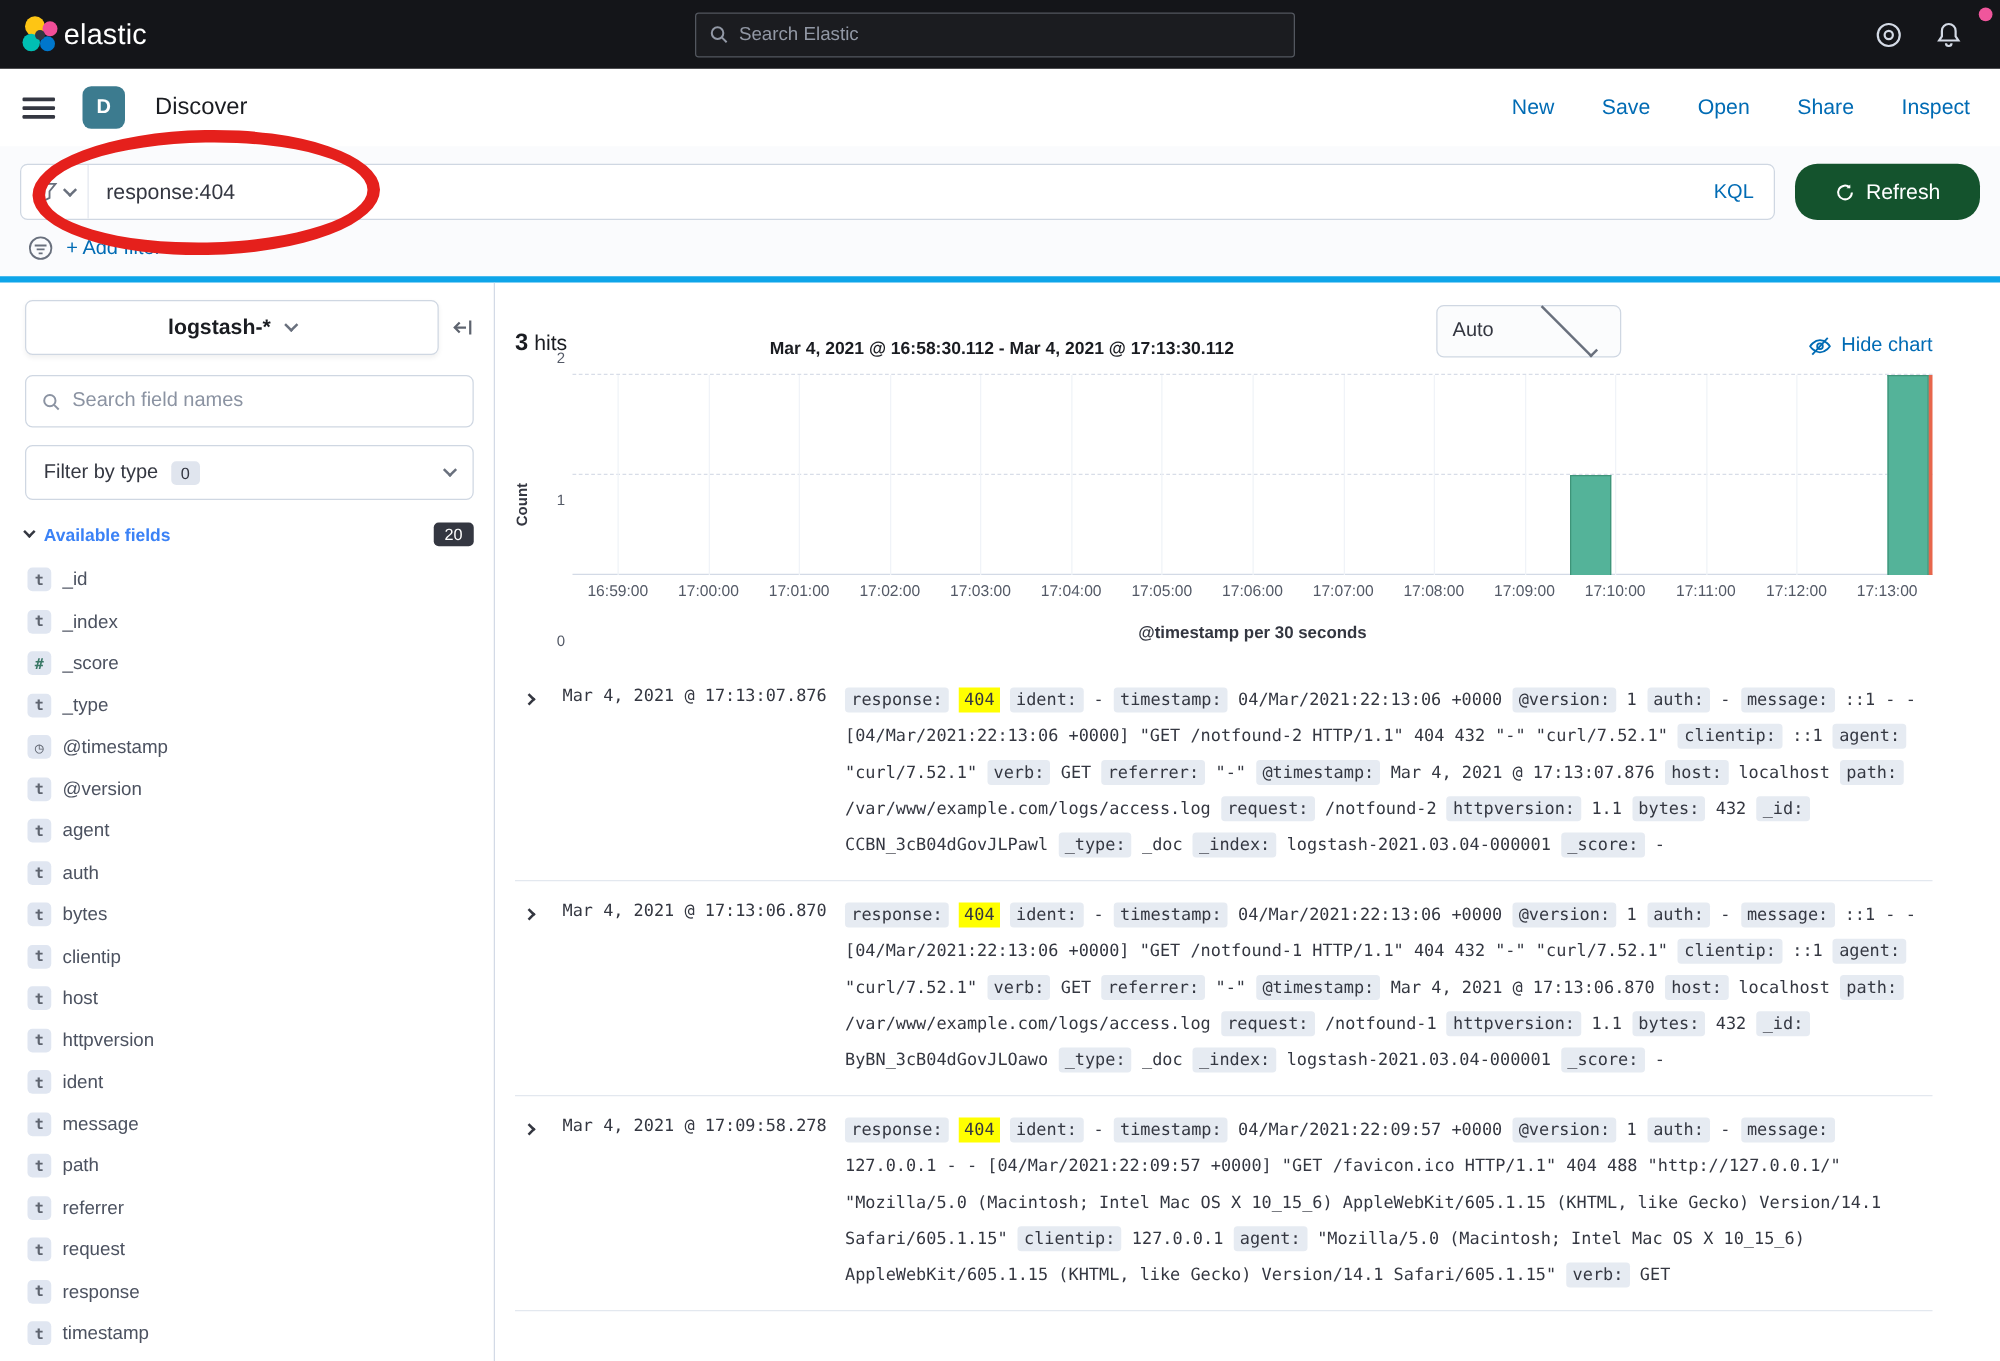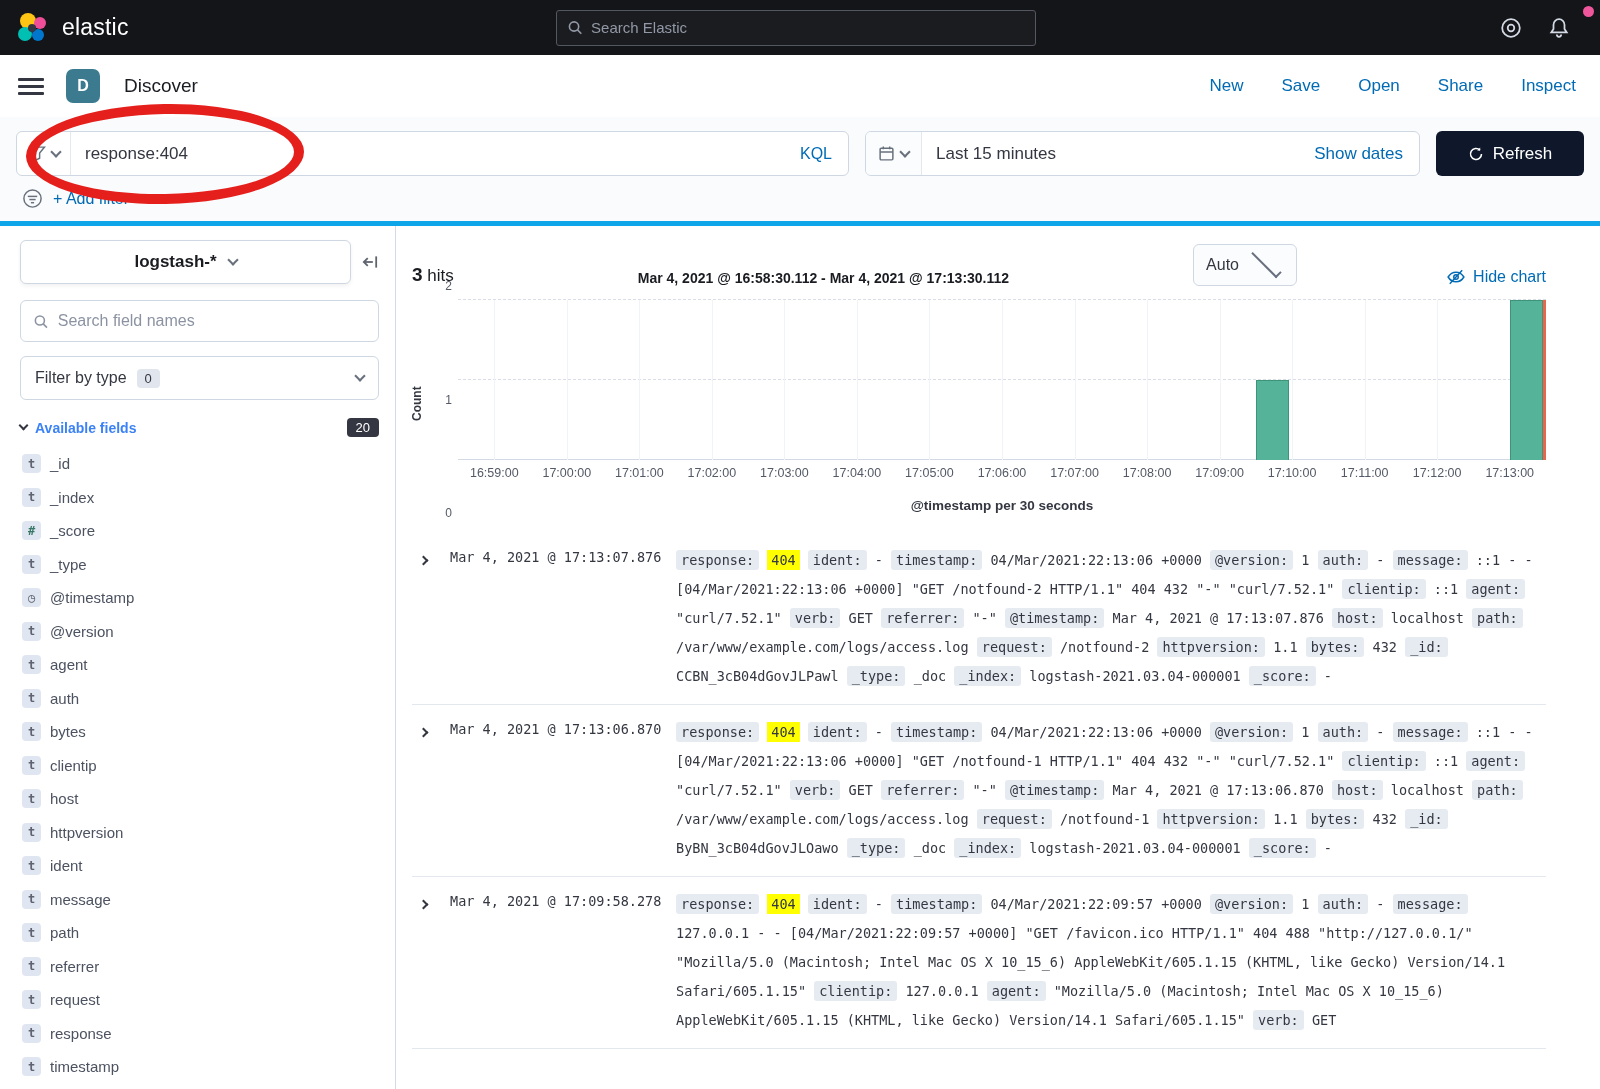--- a/index.html
+++ b/index.html
@@ -1,21 +1,21 @@
 <!DOCTYPE html>
 <html><head>
 <meta charset="utf-8">
 <style>
   * { margin:0; padding:0; box-sizing:border-box; }
   body { font-family:"Liberation Sans", sans-serif; background:#fff; }
   .page { position:relative; width:1600px; height:1089px; overflow:hidden; background:#fff; display:flex; flex-direction:column; }
 
   
   .topbar { height:55px; background:#141519; display:flex; align-items:center; padding:0 16px; flex:none; position:relative; }
-  .brand { display:flex; align-items:center; gap:14px; width:540px; }
+  .brand { display:flex; align-items:center; gap:3px; width:540px; }
   .brand-text { color:#fff; font-size:23px; letter-spacing:.2px; }
   .global-search { width:480px; height:36px; border:1px solid #53575f; border-radius:3px; display:flex; align-items:center; padding:0 10px; gap:8px; background:rgba(255,255,255,0.03); }
   .global-search input { background:transparent; border:none; outline:none; color:#d4dae5; font-size:15px; width:100%; font-family:"Liberation Sans",sans-serif; }
   .global-search input::placeholder { color:#9298a5; }
   .topbar-right { margin-left:auto; display:flex; align-items:center; gap:26px; padding-right:14px; }
   .topbar-icon { color:#d4dae5; position:relative; display:flex; }
   .pink-dot { position:absolute; top:6px; right:6px; width:11px; height:11px; border-radius:50%; background:#f0569c; }
 
   
   .app-header { height:62px; display:flex; align-items:center; padding:0 24px 0 18px; background:#fff; flex:none; }
@@ -30,21 +30,21 @@
   .query-section { padding:14px 16px 4px 16px; background:#fafbfd; border-bottom:5px solid #0ea5e9; flex:none; }
   .query-row { display:flex; align-items:center; gap:16px; }
   .query-input-group { flex:1; height:45px; background:#fff; border:1px solid #cfd7e2; border-radius:6px; display:flex; align-items:center; overflow:hidden; }
   .query-prefix { display:flex; align-items:center; gap:6px; padding:0 10px 0 12px; height:100%; border-right:1px solid #e3e8ef; color:#69707d; cursor:pointer; }
   .query-text { flex:1; padding:0 14px; font-size:17px; color:#343741; }
   .kql-label { padding:0 16px; color:#006BB4; font-size:16px; cursor:pointer; }
   .datepicker-group { width:555px; height:45px; background:#fff; border:1px solid #cfd7e2; border-radius:6px; display:flex; align-items:center; overflow:hidden; flex:none; }
   .cal-addon { display:flex; align-items:center; gap:6px; padding:0 12px; height:100%; border-right:1px solid #e3e8ef; color:#69707d; cursor:pointer; background:#fbfcfd; }
   .time-range-text { flex:1; padding:0 14px; font-size:17px; color:#343741; }
   .show-dates { padding:0 16px; color:#006BB4; font-size:17px; cursor:pointer; white-space:nowrap; }
-  .refresh-btn { width:148px; height:45px; flex:none; background:#0f172a; border:none; border-radius:6px; color:#fff; font-size:17px; display:flex; align-items:center; justify-content:center; gap:9px; cursor:pointer; font-family:"Liberation Sans",sans-serif; }
+  .refresh-btn { width:148px; height:45px; flex:none; background:#14532d; border:none; border-radius:18px; color:#fff; font-size:17px; display:flex; align-items:center; justify-content:center; gap:9px; cursor:pointer; font-family:"Liberation Sans",sans-serif; }
   .filter-row { display:flex; align-items:center; gap:10px; padding:12px 4px 8px 6px; }
   .add-filter { color:#006BB4; font-size:16px; cursor:pointer; }
 
   .chev { width:8px; height:8px; border-right:2px solid #69707d; border-bottom:2px solid #69707d; transform:rotate(45deg); display:inline-block; margin-top:-4px; }
 
   
   .content { flex:1; display:flex; overflow:hidden; }
   .sidebar { width:396px; flex:none; border-right:1px solid #d3dae6; padding:14px 16px 0 20px; position:relative; overflow:hidden; }
   .index-row { display:flex; align-items:center; gap:10px; margin-bottom:16px; }
   .index-pattern-box { flex:1; height:44px; background:#fff; border:1px solid #cfd7e2; border-radius:6px; box-shadow:0 2px 4px rgba(0,0,0,0.06); display:flex; align-items:center; justify-content:center; gap:12px; cursor:pointer; }
@@ -66,21 +66,21 @@
   .field-icon { width:19px; height:19px; border-radius:4px; background:#e0e6f1; color:#5f6570; font-size:12px; font-weight:bold; display:flex; align-items:center; justify-content:center; flex:none; font-family:"DejaVu Sans Mono",monospace; }
   .field-icon.number { color:#387765; }
   .field-name { font-size:15px; color:#4c5260; }
 
   
   .main { flex:1; padding:18px 54px 0 16px; overflow:hidden; }
   .results-toolbar { display:flex; align-items:flex-end; margin-bottom:14px; }
   .hits { font-size:17px; color:#1a1c21; white-space:nowrap; }
   .hits b { font-size:19px; }
   .range-display { flex:1; text-align:center; font-size:14px; font-weight:bold; color:#1a1c21; }
-  .interval-select { width:104px; height:42px; border:1px solid #cfd7e2; border-radius:6px; background:#fbfcfd; display:flex; align-items:center; padding:0 12px; gap:10px; cursor:pointer; margin-right:150px; }
+  .interval-select { width:148px; height:42px; border:1px solid #cfd7e2; border-radius:6px; background:#fbfcfd; display:flex; align-items:center; padding:0 12px; gap:10px; cursor:pointer; margin-right:150px; }
   .interval-select span { font-size:16px; color:#343741; flex:1; }
   .hide-chart { display:flex; align-items:center; gap:8px; color:#006BB4; font-size:16px; cursor:pointer; white-space:nowrap; }
 
   .chart-wrap { display:flex; margin-bottom:6px; }
   .y-axis { width:46px; flex:none; position:relative; }
   .y-axis-label { position:absolute; left:-12px; top:50%; transform:rotate(-90deg) translateX(50%); transform-origin:center; font-size:12px; font-weight:bold; color:#343741; }
   .y-ticks { position:absolute; right:6px; top:0; bottom:0; width:20px; }
   .y-tick { position:absolute; right:0; font-size:12px; color:#535966; transform:translateY(-50%); }
   .plot-outer { flex:1; }
   .plot-area { position:relative; height:160px; }
@@ -176,33 +176,20 @@
       <div class="query-input-group">
         <span class="query-prefix">
           <svg width="17" height="17" viewBox="0 0 16 16">
             <path d="M1.5 2h13L10 7.5v5l-4 2v-7L1.5 2z" fill="none" stroke="#69707d" stroke-width="1.4"></path>
           </svg>
           <span class="chev"></span>
         </span>
         <span class="query-text">response:404</span>
         <span class="kql-label">KQL</span>
       </div>
-      <div class="datepicker-group">
-        <span class="cal-addon">
-          <svg width="17" height="17" viewBox="0 0 16 16">
-            <rect x="2" y="3" width="12" height="11" rx="1" fill="none" stroke="#69707d" stroke-width="1.4"></rect>
-            <line x1="2" y1="6.5" x2="14" y2="6.5" stroke="#69707d" stroke-width="1.4"></line>
-            <line x1="5" y1="1.5" x2="5" y2="4" stroke="#69707d" stroke-width="1.4"></line>
-            <line x1="11" y1="1.5" x2="11" y2="4" stroke="#69707d" stroke-width="1.4"></line>
-          </svg>
-          <span class="chev"></span>
-        </span>
-        <span class="time-range-text">Last 15 minutes</span>
-        <span class="show-dates">Show dates</span>
-      </div>
       <button class="refresh-btn">
         <svg width="16" height="16" viewBox="0 0 16 16">
           <path d="M13.5 8a5.5 5.5 0 1 1-1.6-3.9" fill="none" stroke="#fff" stroke-width="1.6"></path>
           <path d="M12.2 1.5v3h-3z" fill="#fff"></path>
         </svg>
         <span>Refresh</span>
       </button>
     </div>
     <div class="filter-row">
       <svg width="21" height="21" viewBox="0 0 20 20">

